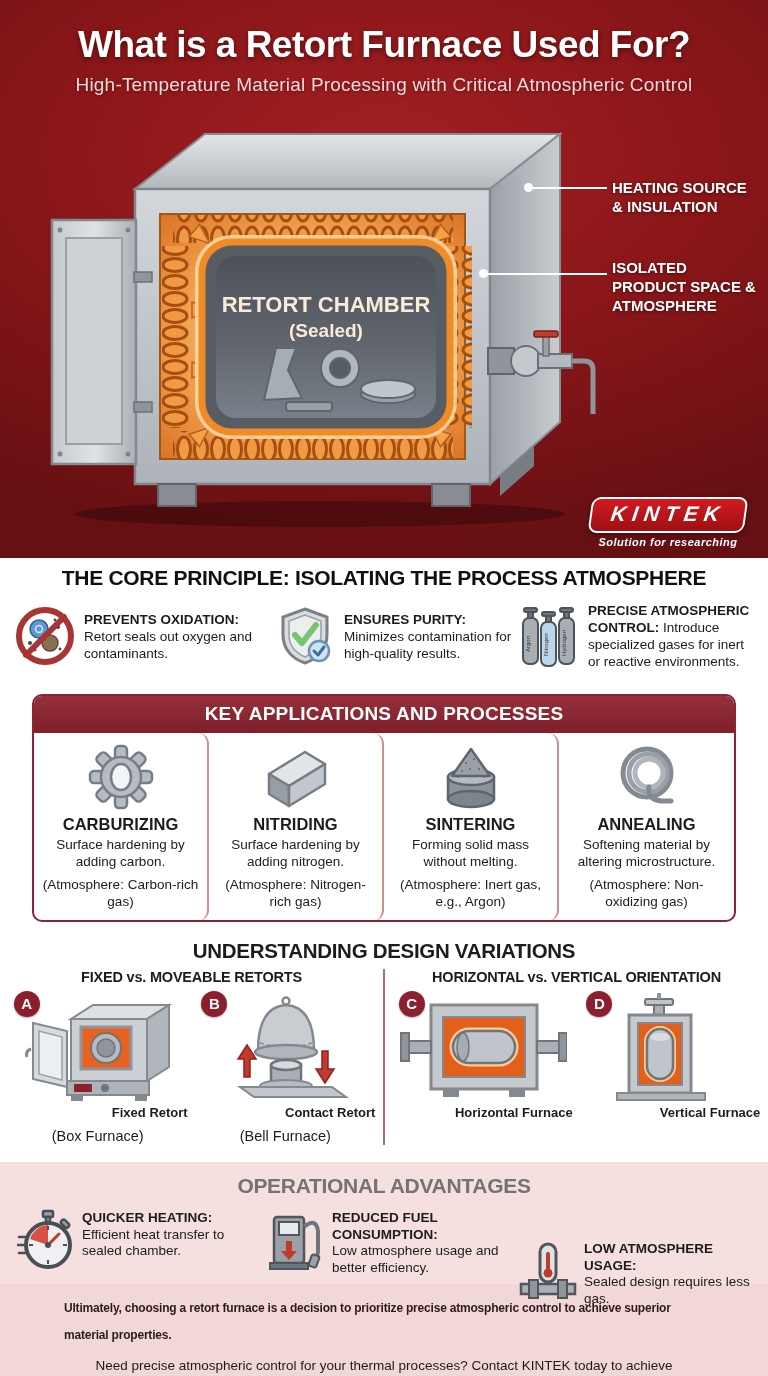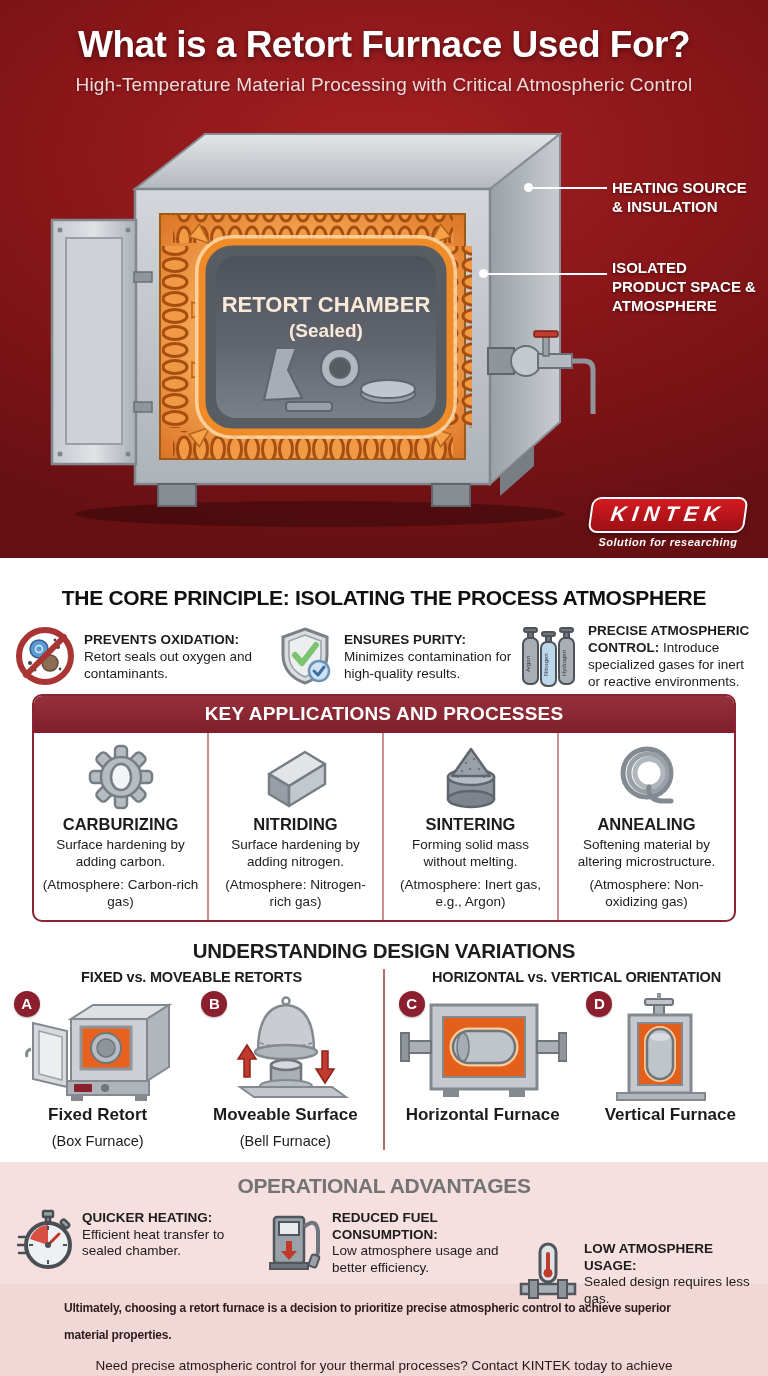--- a/index.html
+++ b/index.html
@@ -38,58 +38,58 @@
   .callout-dot-2 { left:479px; top:269px; }
   .logo { position:absolute; right:22px; bottom:10px; width:156px; text-align:center; }
   .logo-box {
     background:linear-gradient(#d41a20,#9c1014); border:2.5px solid #ffffff; border-radius:9px;
     transform:skewX(-8deg); padding:3px 8px 5px; box-shadow:0 2px 5px rgba(0,0,0,.4);
   }
   .logo-name { color:#ffffff; font-weight:bold; font-style:italic; font-size:21px; letter-spacing:6px; }
   .logo-tagline { margin-top:3px; color:#ffffff; font-style:italic; font-weight:bold; font-size:11px; letter-spacing:0.5px; }
 
   
-  .core { height:134px; padding-top:28px; background:#ffffff; }
+  .core { height:134px; padding-top:8px; background:#ffffff; }
   .core-heading { text-align:center; font-size:21px; font-weight:bold; letter-spacing:-0.3px; color:#101010; }
   .core-items { display:flex; padding:12px 12px 0; }
   .core-item { display:flex; align-items:center; }
   .core-item-1 { width:260px; }
   .core-item-2 { width:244px; }
   .core-item-3 { width:240px; }
   .core-icon { flex:0 0 66px; height:66px; display:flex; align-items:center; justify-content:center; }
   .core-text { font-size:13.5px; line-height:17px; padding-left:6px; }
   .core-text b { font-size:13.5px; }
 
   
   .apps-section { height:234px; padding:2px 32px 0; background:#ffffff; }
   .apps-card { border:2px solid #8c2332; border-radius:10px; overflow:hidden; height:228px; background:#ffffff; }
   .apps-header { background:linear-gradient(#96303b,#7e1f2b); color:#ffffff; text-align:center;
     font-size:19px; font-weight:bold; padding:7px 0 8px; letter-spacing:0.2px; }
   .apps-body { display:grid; grid-template-columns:1fr 1fr 1fr 1fr; height:188px; }
-  .app-col { padding:8px 6px 0; text-align:center; }
+  .app-col { padding:8px 6px 0; text-align:center;border-radius:11px; }
   .app-col:not(:last-child){ border-right:2px solid #cf8f8f; }
   .app-icon { height:72px; display:flex; align-items:center; justify-content:center; }
   .app-title { font-size:16.5px; font-weight:bold; margin-top:2px; }
   .app-desc { font-size:13.5px; line-height:16.5px; margin-top:3px; }
   .app-atmo { font-size:13.5px; line-height:16.5px; margin-top:7px; }
 
   
   .design { height:236px; padding-top:13px; background:#ffffff; }
   .design-heading { text-align:center; font-size:20.5px; font-weight:bold; letter-spacing:-0.3px; }
   .design-grid { display:flex; margin-top:6px; }
   .design-half { flex:1; }
   .design-half-right { border-left:2px solid #b46a6a; }
   .design-sub { text-align:center; font-size:14.5px; font-weight:bold; letter-spacing:-0.2px; }
   .fig-row { display:flex; justify-content:space-evenly; margin-top:4px; }
   .figure { position:relative; width:47%; text-align:center; }
   .badge { position:absolute; left:6px; top:2px; width:26px; height:26px; border-radius:50%;
     background:#8c1f2e; color:#ffffff; font-weight:bold; font-size:15px; line-height:26px; text-align:center;
     box-shadow:0 1px 2px rgba(0,0,0,.3); }
   .fig-art { height:112px; display:flex; align-items:flex-end; justify-content:center; }
-  .fig-caption { font-size:17px; font-weight:bold; margin-top:4px; }
+  .fig-caption { font-size:13px; font-weight:bold; margin-top:4px;text-align:right; }
   .fig-subcaption { font-size:14.5px; line-height:17px;margin-top:8px; }
 
   
   .advantages { height:122px; background:#f5dfdf; padding-top:12px; }
   .adv-heading { text-align:center; font-size:21px; font-weight:bold; letter-spacing:-0.3px; color:#737373; }
   .adv-items { display:flex; padding:10px 16px 0; }
   .adv-item { display:flex; align-items:flex-start; }
   .adv-item-1 { width:250px; }
   .adv-item-2 { width:252px; }
   .adv-item-3 { width:234px;margin-top:31px; }
@@ -426,21 +426,21 @@
                 <rect x="65" y="72" width="30" height="18" fill="#aab0b6" stroke="#6f757b" stroke-width="2.5"></rect>
                 <ellipse cx="80" cy="72" rx="15" ry="5" fill="#d6dade" stroke="#6f757b" stroke-width="2.5"></ellipse>
                 <ellipse cx="80" cy="93" rx="26" ry="6" fill="#b6bcc2" stroke="#84898f" stroke-width="2"></ellipse>
                 <polygon points="34,94 126,94 140,104 48,104" fill="#c3c7cc" stroke="#84898f" stroke-width="2"></polygon>
                 <g fill="#c2392e" stroke="#8e231b" stroke-width="1.5">
                   <polygon points="38,84 38,66 32,66 41,52 50,66 44,66 44,84"></polygon>
                   <polygon points="116,58 116,76 110,76 119,90 128,76 122,76 122,58"></polygon>
                 </g>
               </svg>
             </div>
-            <div class="fig-caption">Moveable Surface</div>
+            <div class="fig-caption">Contact Retort</div>
             <div class="fig-subcaption">(Bell Furnace)</div>
           </div>
 
         </div>
       </div>
 
       <div class="design-half design-half-right">
         <div class="design-sub">HORIZONTAL vs. VERTICAL ORIENTATION</div>
         <div class="fig-row">
 

